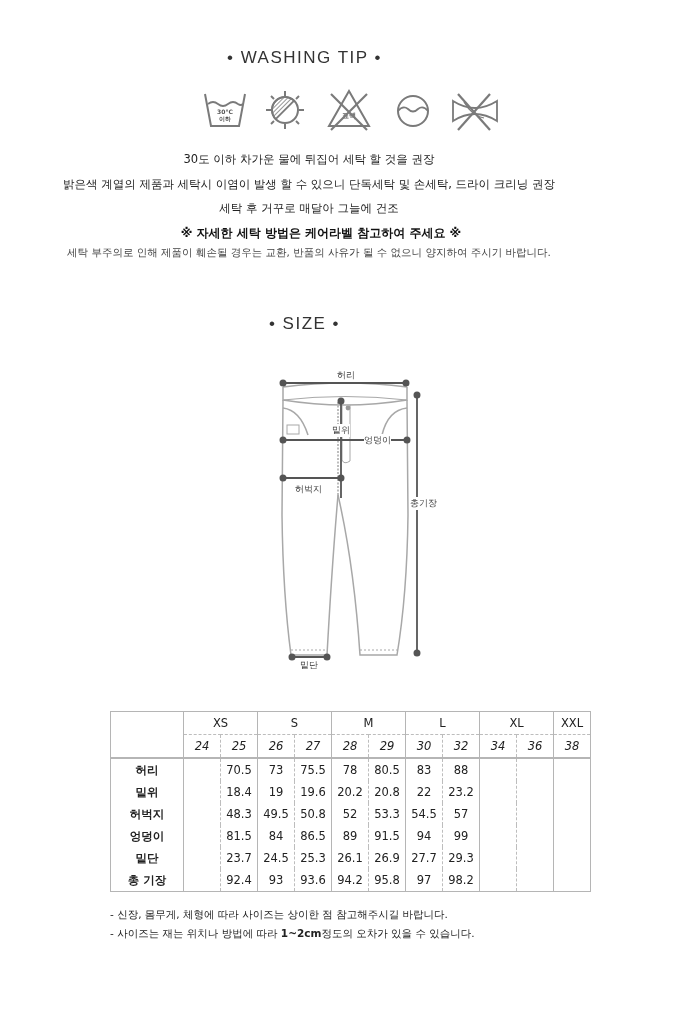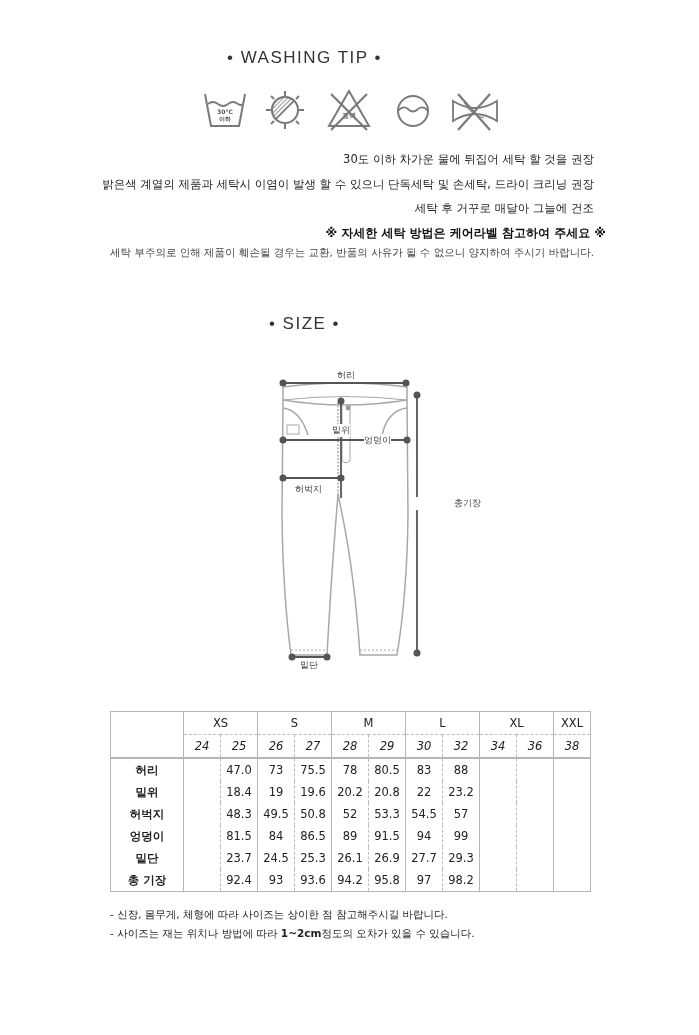--- a/index.html
+++ b/index.html
@@ -3,21 +3,21 @@
 <meta charset="utf-8">
 <style>
   html, body { margin:0; padding:0; background:#ffffff; }
   body { width:699px; height:1035px; position:relative; overflow:hidden;
          font-family:"DejaVu Sans", sans-serif; color:#333; }
   .section-title { position:absolute; left:0; width:609px; text-align:center;
                    font-family:"Liberation Sans", sans-serif; font-size:17px;
                    letter-spacing:1.5px; color:#333; }
   .care-icons { position:absolute; top:88px; left:0; width:699px; height:46px; }
   .care-icons .ic { position:absolute; top:0; width:50px; height:46px; }
-  .tip-line { position:absolute; left:0; width:594px; text-align:right;
+  .tip-line { position:absolute; left:12px; width:594px; text-align:center;
               font-size:11.5px; color:#222; white-space:nowrap; }
   .tip-bold { font-weight:bold; font-size:12px; color:#111; }
   .tip-small { font-size:10.5px; color:#444; }
   .diagram { position:absolute; left:270px; top:365px; width:160px; height:310px; }
   .dlabel { position:absolute; font-size:9px; color:#444; background:#fff; white-space:nowrap; }
 
   table.size { position:absolute; left:110px; top:711px; width:480px;
                border-collapse:collapse; font-family:"DejaVu Sans", sans-serif;
                font-size:11.5px; color:#222; table-layout:fixed; }
   table.size td, table.size th { text-align:center; padding:0; font-weight:normal; }
@@ -151,21 +151,21 @@
 
       <line x1="22" y1="292" x2="57" y2="292"></line>
       <circle cx="22" cy="292" r="2.6"></circle>
         <circle cx="57" cy="292" r="2.6"></circle>
     </g>
   </svg>
   <div class="dlabel" style="left:67px; top:4px;">허리</div>
   <div class="dlabel" style="left:62px; top:59px;">밑위</div>
   <div class="dlabel" style="left:94px; top:69px;">엉덩이</div>
   <div class="dlabel" style="left:25px; top:118px;">허벅지</div>
-  <div class="dlabel" style="left:140px; top:132px;padding-left:44px;">총기장</div>
+  <div class="dlabel" style="left:140px; top:132px;">총기장</div>
   <div class="dlabel" style="left:30px; top:294px; background:transparent;">밑단</div>
 </div>
 
 <table class="size b-out">
   <colgroup>
     <col style="width:73px">
     <col style="width:37px">
       <col style="width:37px">
     <col style="width:37px">
       <col style="width:37px">
@@ -198,21 +198,21 @@
       <th class="dash-l head-sep">32</th>
       <th class="solid-l head-sep">34</th>
       <th class="dash-l head-sep">36</th>
       <th class="solid-l head-sep">38</th>
     </tr>
   </thead>
   <tbody id="size-tbody">
     <tr>
       <td class="rowlabel">허리</td>
       <td class="solid-l"></td>
-      <td class="dash-l">47.0</td>
+      <td class="dash-l">70.5</td>
       <td class="solid-l">73</td>
       <td class="dash-l">75.5</td>
       <td class="solid-l">78</td>
       <td class="dash-l">80.5</td>
       <td class="solid-l">83</td>
       <td class="dash-l">88</td>
       <td class="solid-l"></td>
       <td class="dash-l"></td>
       <td class="solid-l"></td>
     </tr>

